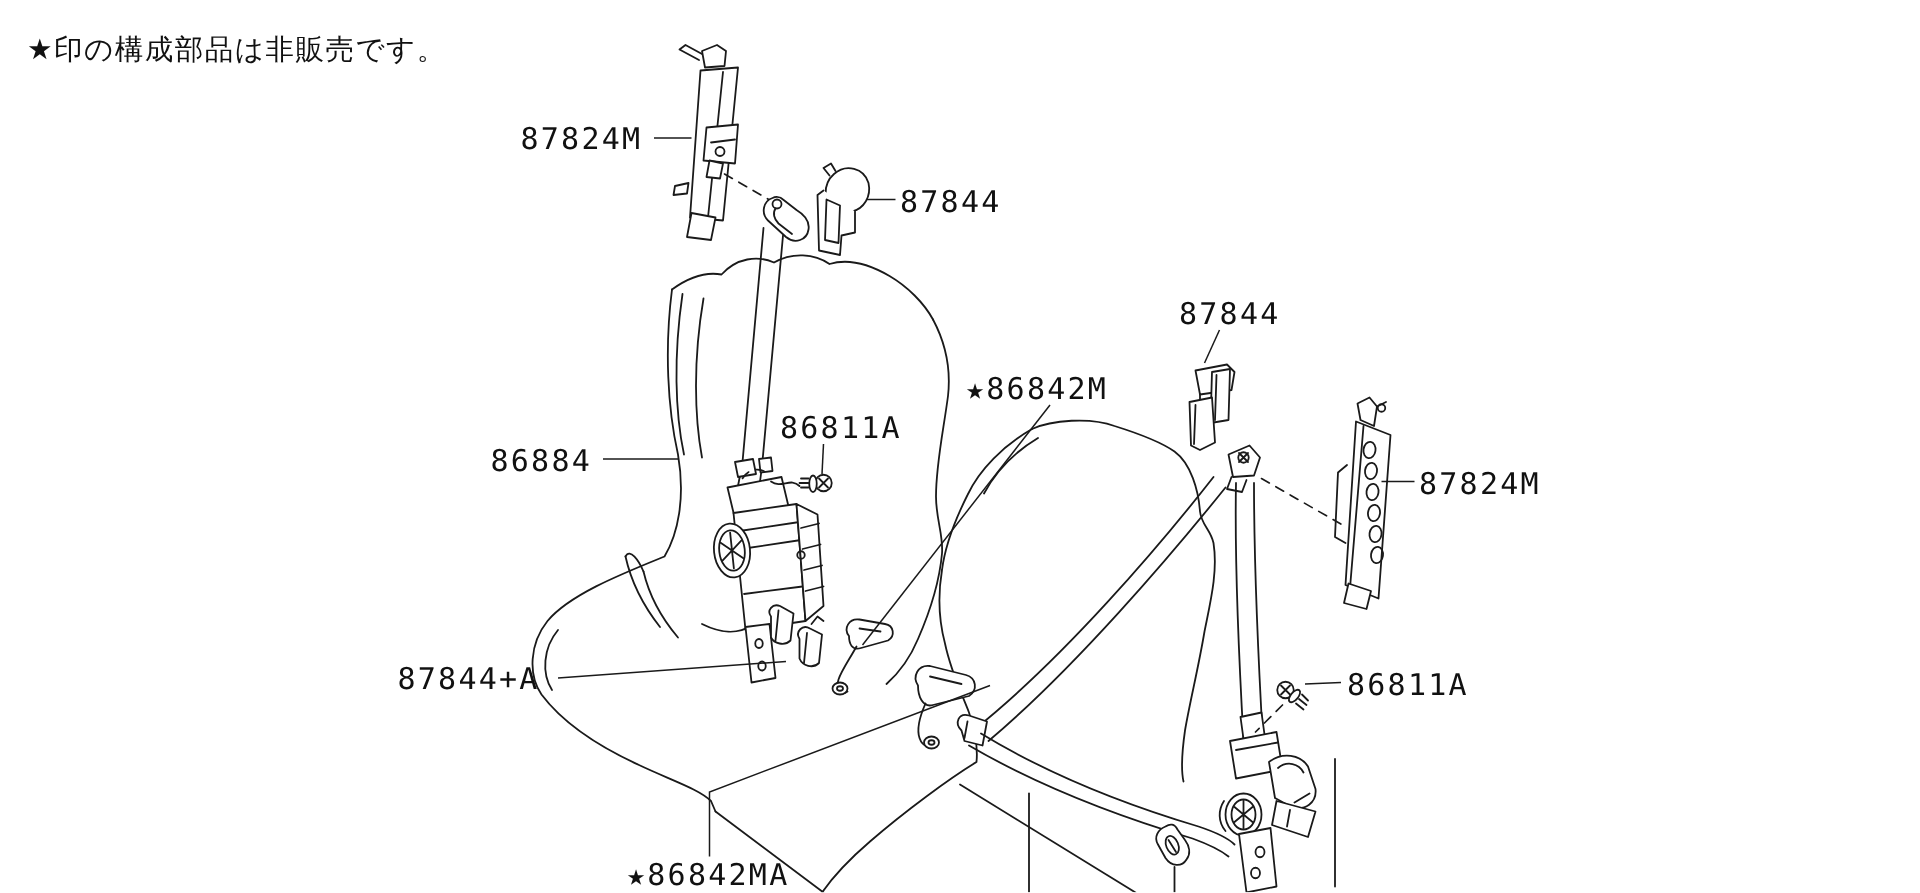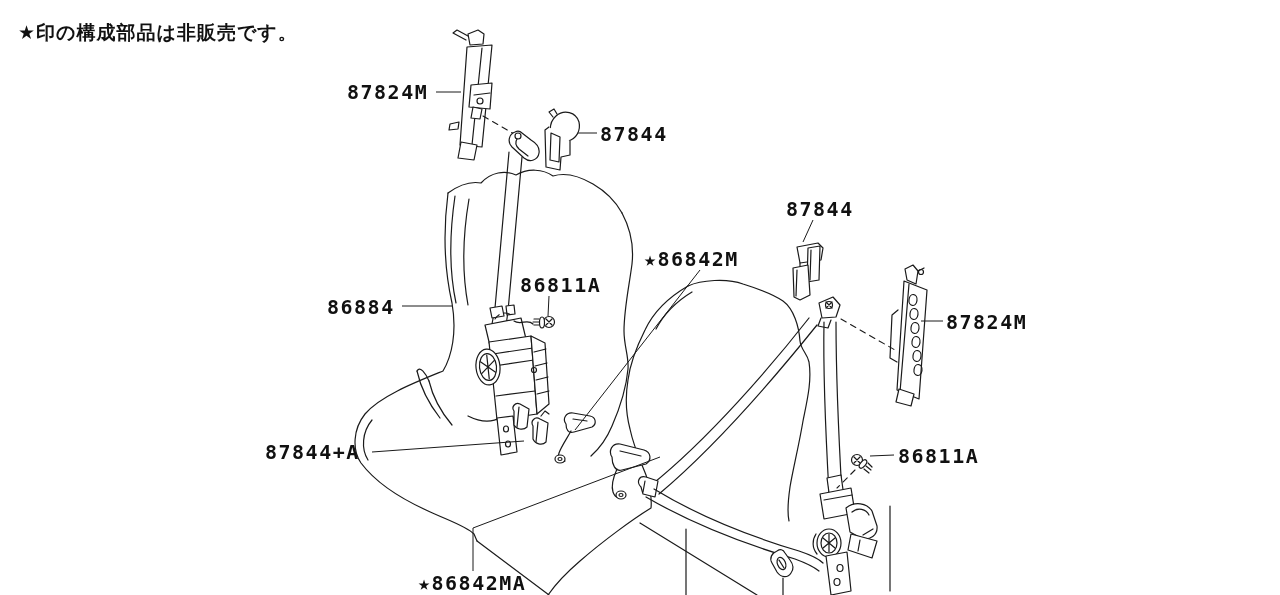--- a/index.html
+++ b/index.html
@@ -1,17 +1,17 @@
 <!DOCTYPE html>
 <html><head>
 <meta charset="utf-8">
 <style>
   html,body{margin:0;padding:0;background:#fff;}
   .stage{position:relative;width:1280px;height:595px;background:#ffffff;overflow:hidden;
-         font-family:"DejaVu Sans Mono","DejaVu Sans",monospace;font-weight:bold;}
+         font-family:"DejaVu Sans Mono","DejaVu Sans",monospace;}
   .note{position:absolute;left:18px;top:20px;font-size:19px;color:#111;
         font-family:"DejaVu Sans","Liberation Sans",sans-serif;letter-spacing:1px;white-space:nowrap;}
   svg{position:absolute;left:0;top:0;}
   svg *{vector-effect:none;}
   .ln{fill:none;stroke:#1a1a1a;stroke-width:1.2;stroke-linecap:round;stroke-linejoin:round;}
   .lnw{fill:#ffffff;stroke:#1a1a1a;stroke-width:1.2;stroke-linecap:round;stroke-linejoin:round;}
   .dash{fill:none;stroke:#1a1a1a;stroke-width:1.1;stroke-dasharray:6 5;stroke-linecap:round;}
   .leader{fill:none;stroke:#1a1a1a;stroke-width:1;}
   .plabel{fill:#111;font-size:20px;letter-spacing:1.5px;
           font-family:"DejaVu Sans Mono","DejaVu Sans",monospace;}

